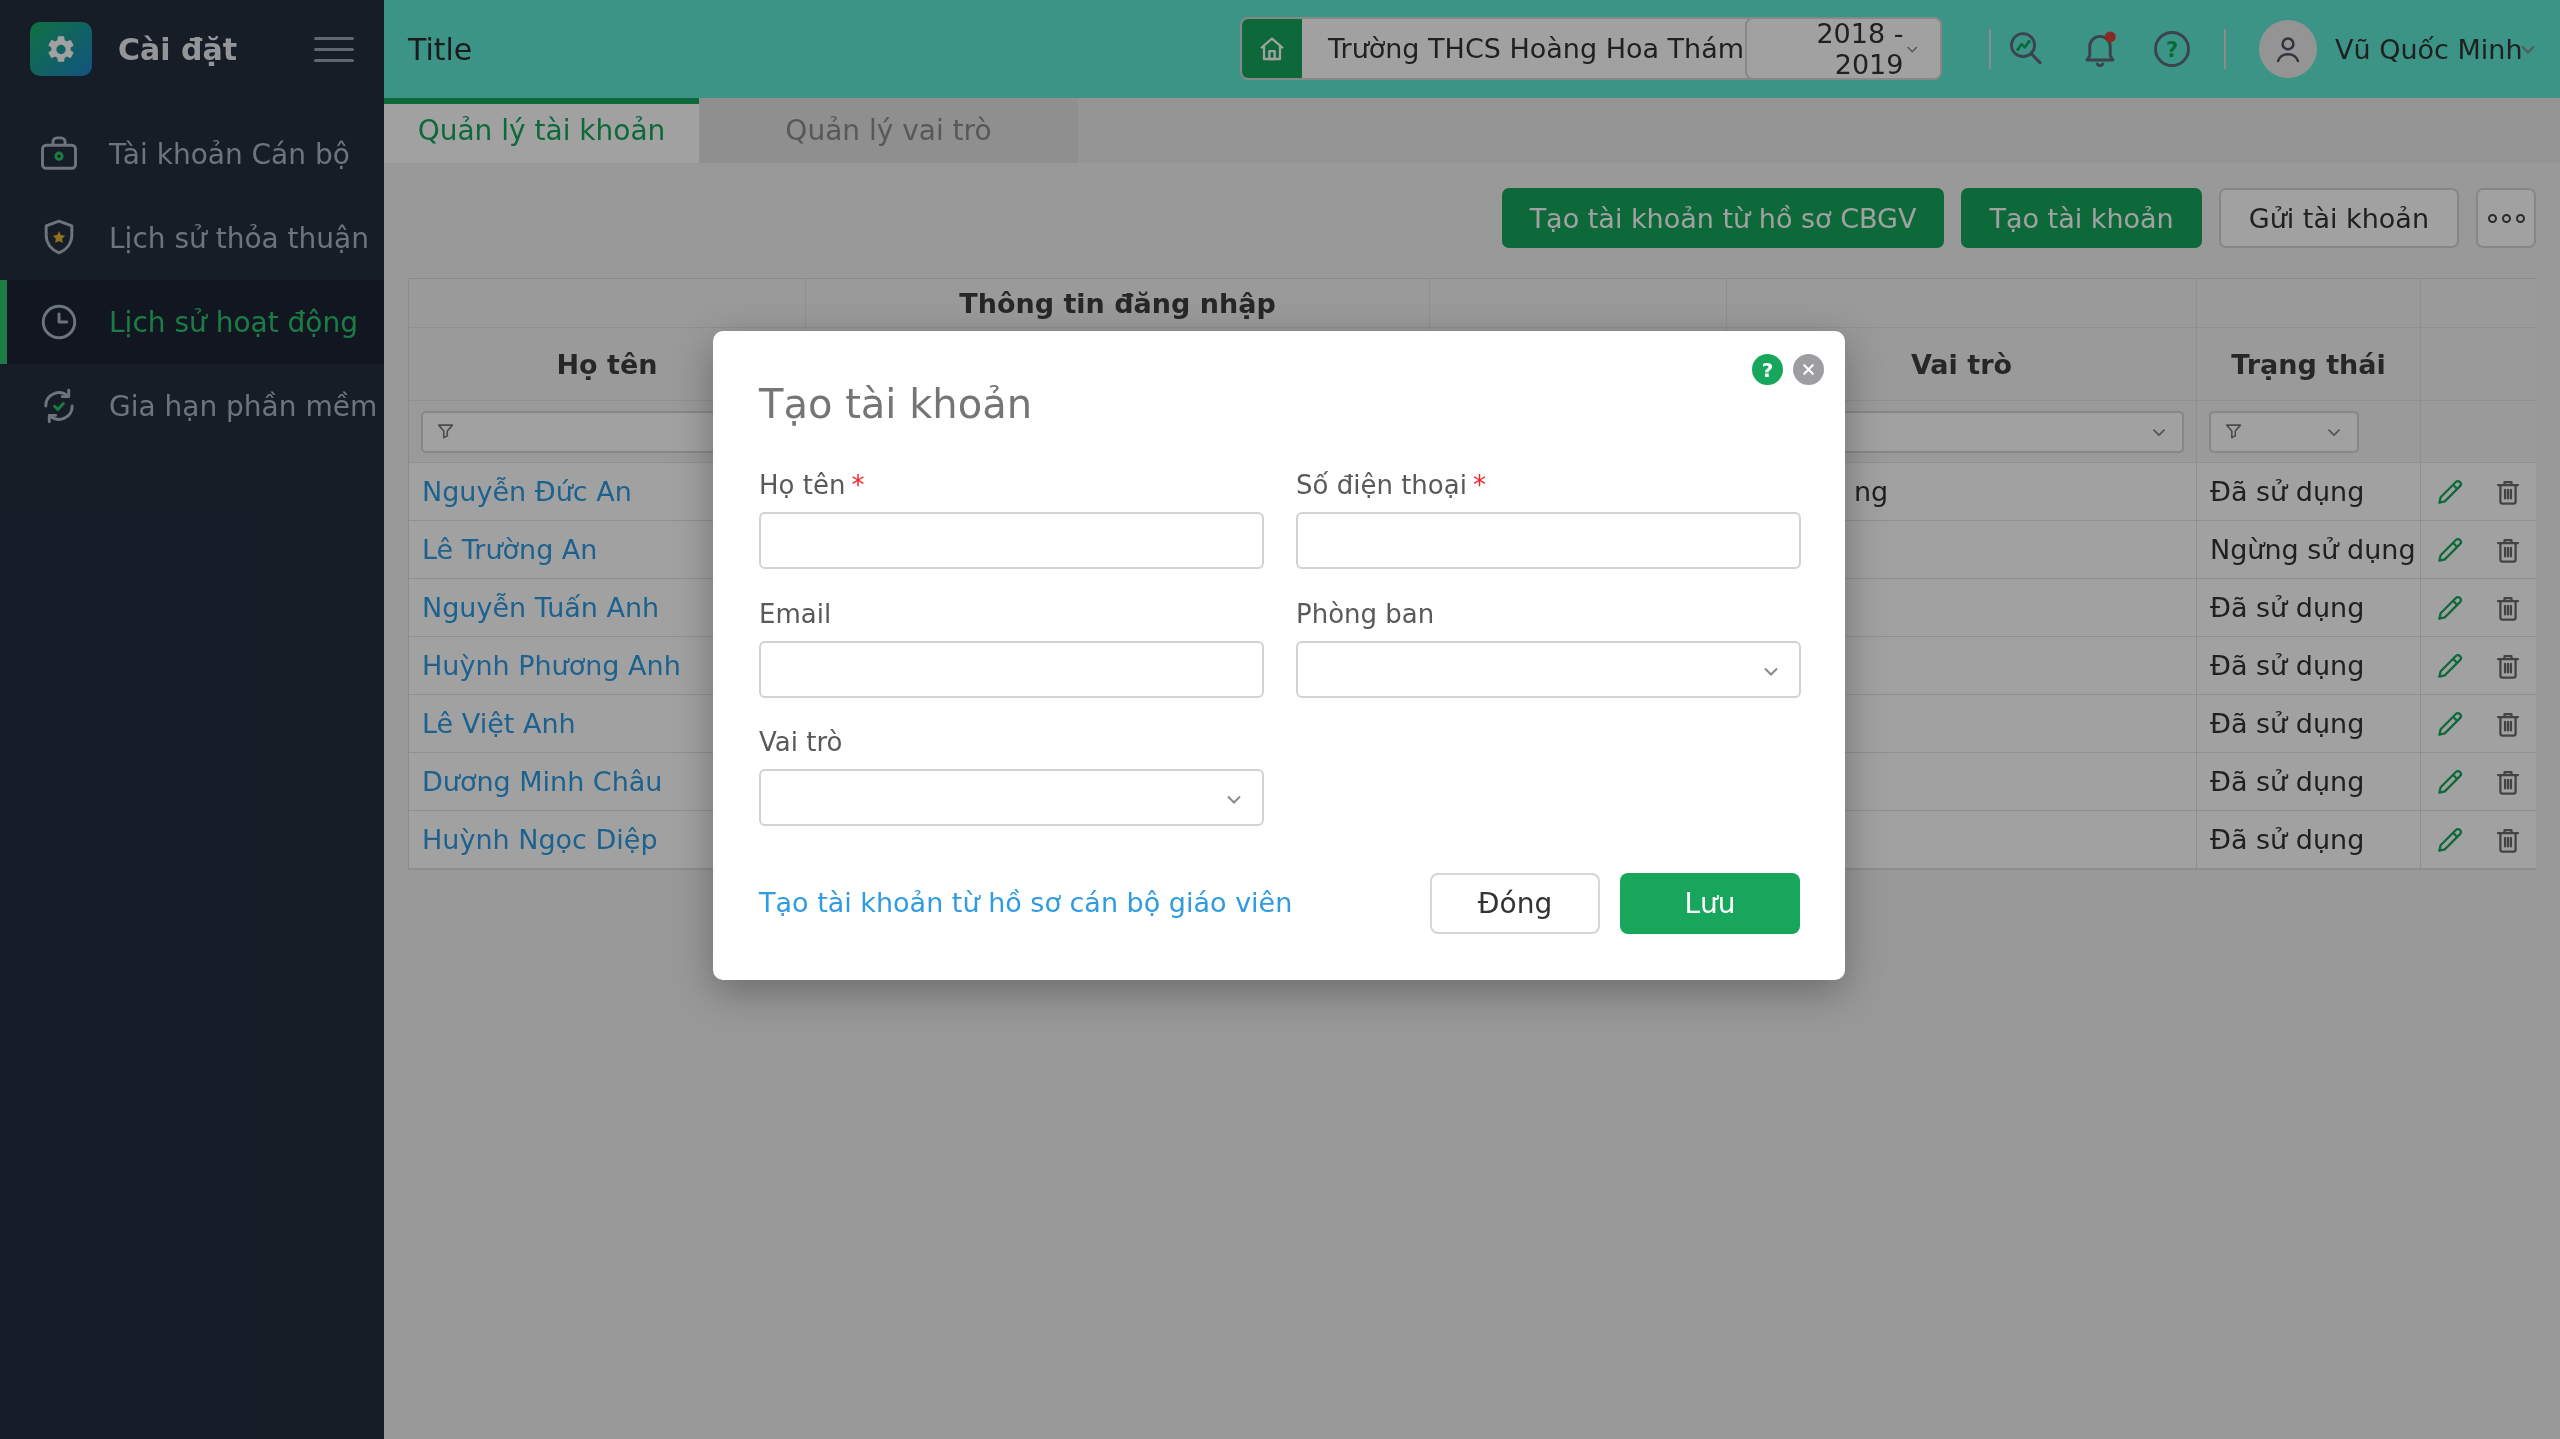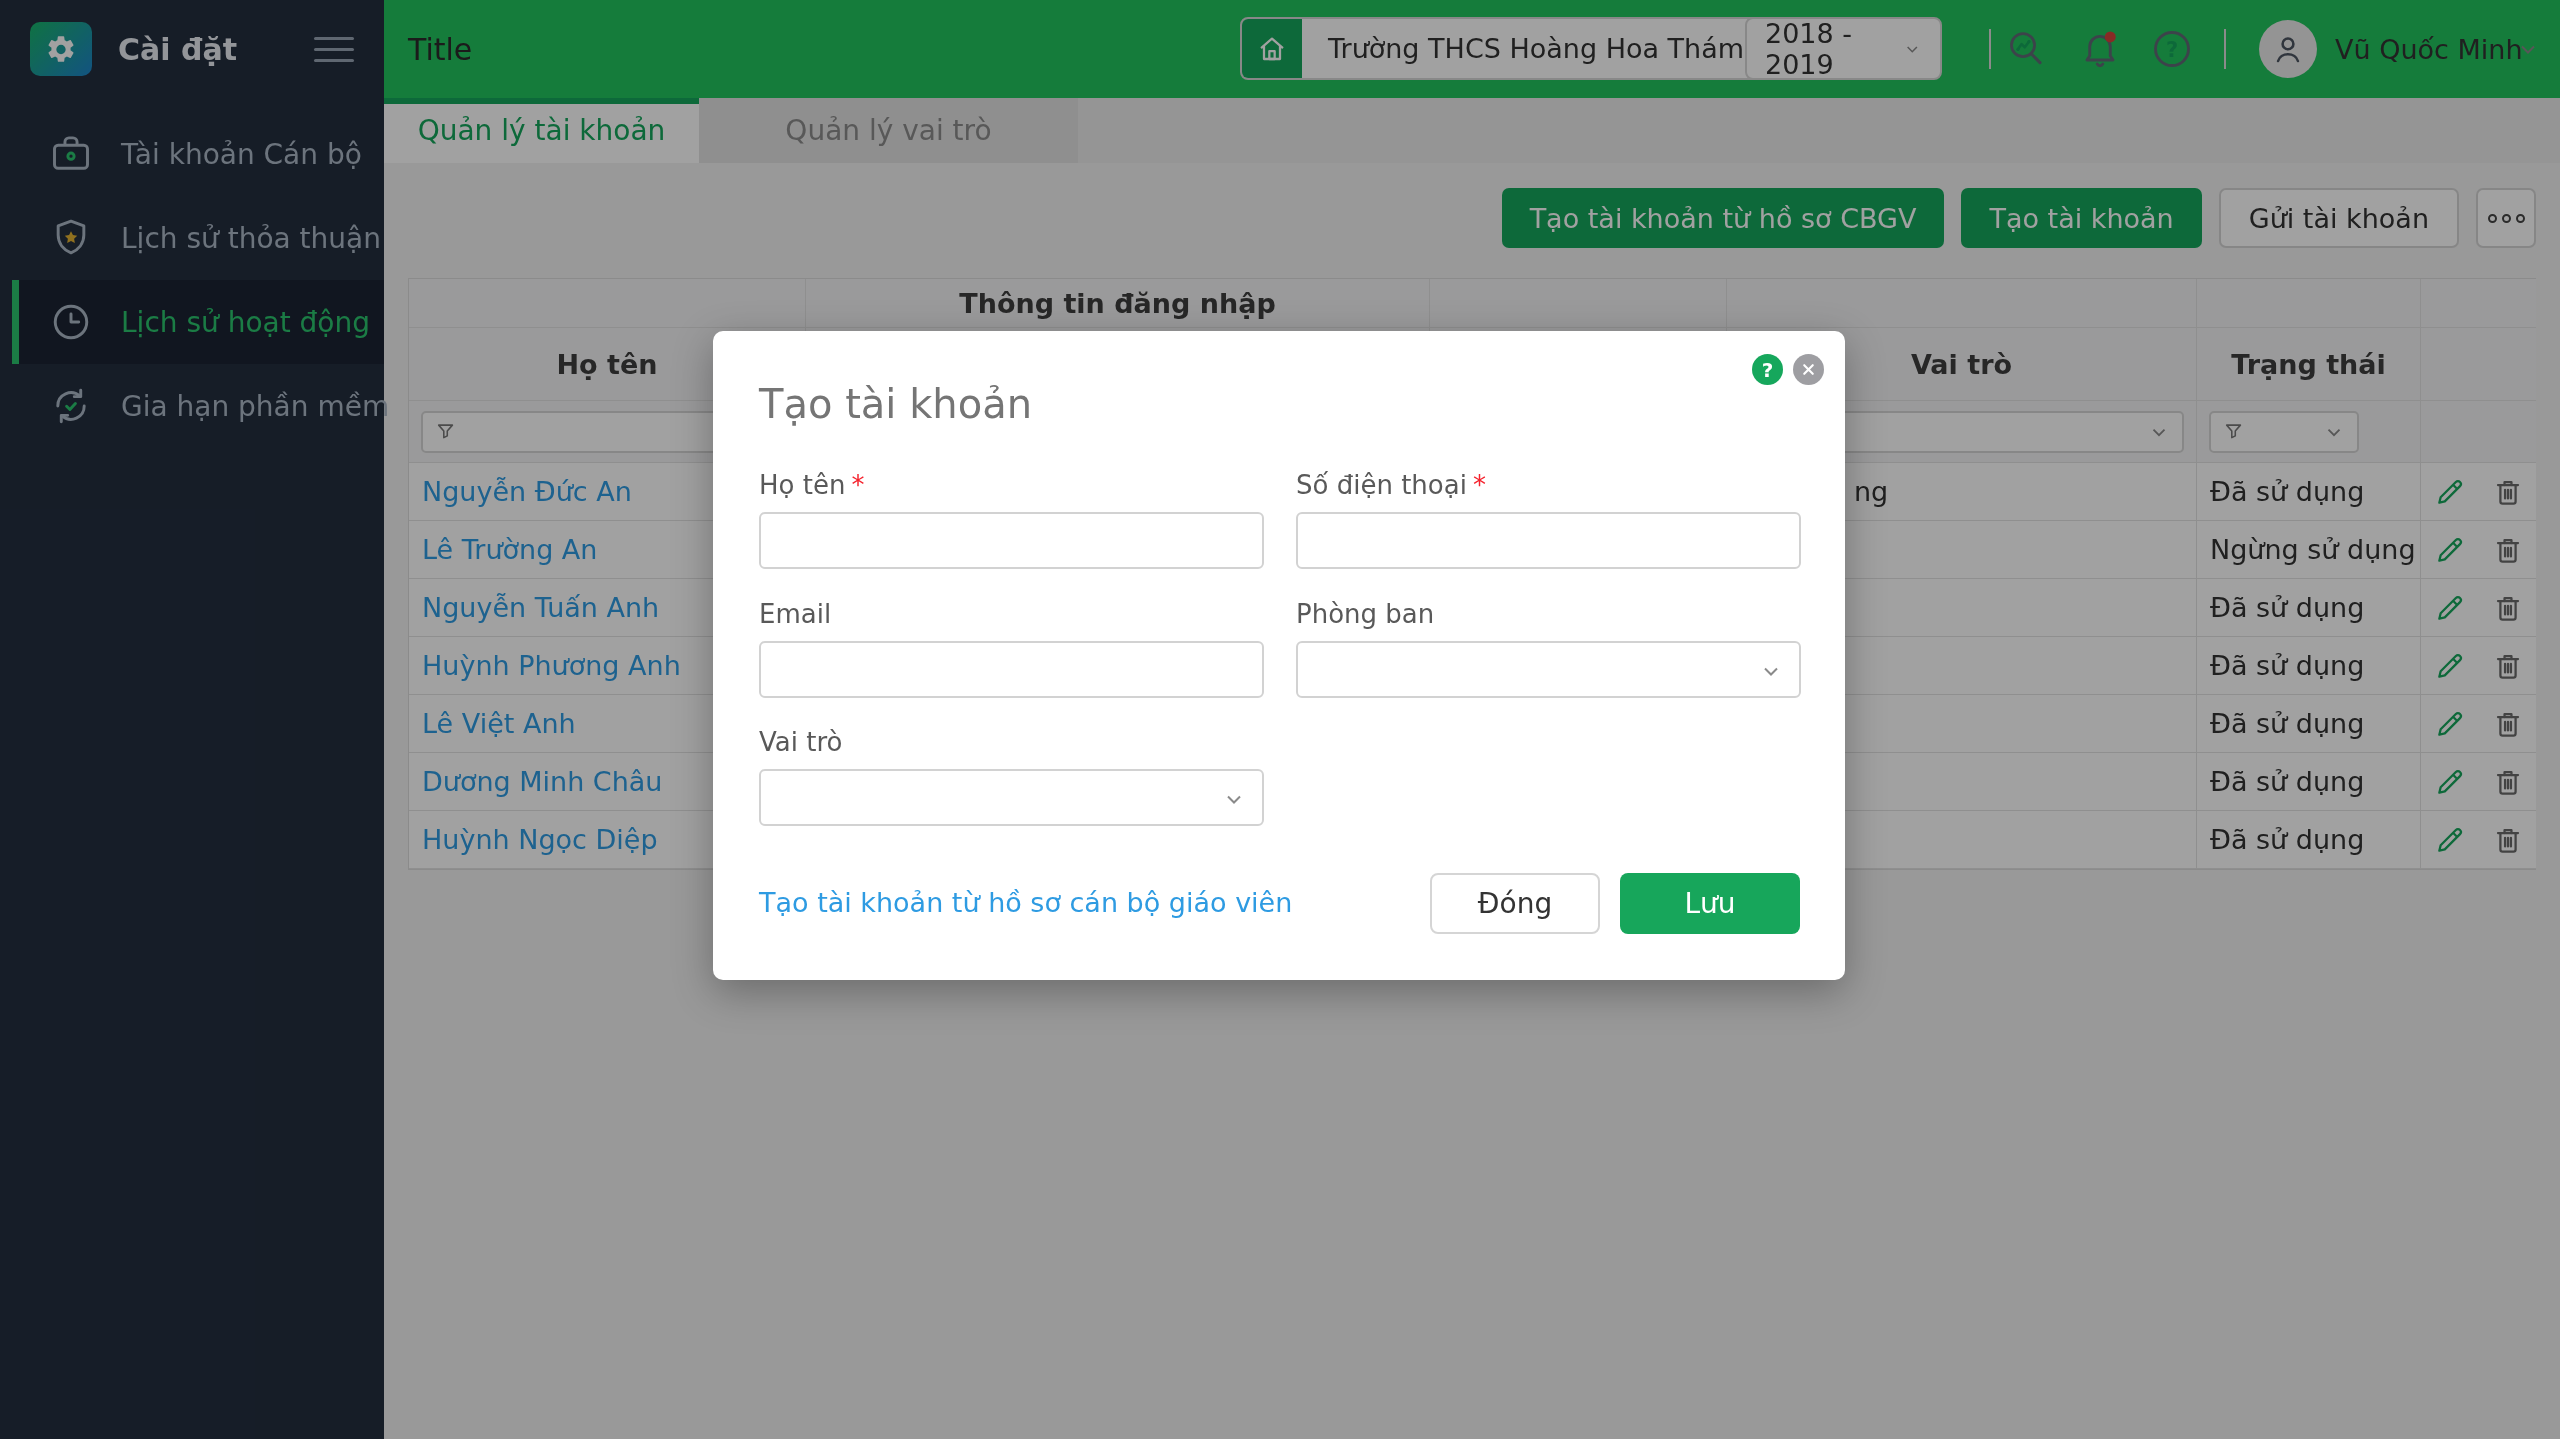--- a/index.html
+++ b/index.html
@@ -8,29 +8,29 @@
   .app { position:relative; width:2560px; height:1439px; overflow:hidden; background:#F2F2F2; }
 
   
   .sidebar { position:absolute; left:0; top:0; width:384px; height:1439px; background:#232E3F; z-index:10; }
   .sidebar-header { height:98px; display:flex; align-items:center; padding:0 30px; }
   .gearbox { width:62px; height:54px; border-radius:10px; background:linear-gradient(135deg,#19B56A,#1E84CC);
              display:flex; align-items:center; justify-content:center; flex:0 0 auto; }
   .sidebar-title { flex:1; margin-left:26px; font-size:30px; font-weight:600; color:#E9EDF3; white-space:nowrap; }
   .hamburger { width:40px; cursor:pointer; }
   .hamburger span { display:block; height:3px; background:#97A3B3; margin:8px 0; border-radius:2px; }
-  .nav { margin-top:14px;margin-left:12px; }
+  .nav { margin-top:14px; }
   .nav-item { position:relative; height:84px; display:flex; align-items:center; padding-left:30px;
               color:#ACB8C6; font-size:28px; cursor:pointer; border-left:7px solid transparent; white-space:nowrap; }
   .nav-item .nav-ico { width:46px; height:46px; margin-right:26px; flex:0 0 auto; display:flex; align-items:center; }
   .nav-item.active { background:#1B2433; border-left-color:#2BC56E; color:#2BC56E; }
 
   
   .main { position:absolute; left:384px; top:0; width:2176px; height:1439px; }
-  .topbar { position:relative; height:98px; background:#22c55e; }
+  .topbar { position:relative; height:98px; background:#5eead4;text-align:right; }
   .page-title { position:absolute; left:24px; top:0; height:98px; display:flex; align-items:center;
                 font-size:30px; font-weight:500; color:#2B2B2B; }
   .school-pill { position:absolute; left:856px; top:17px; height:63px; display:flex; align-items:stretch;
                  border:2px solid #D8D8D8; border-radius:8px; background:#fff; overflow:hidden; cursor:pointer; }
   .home-btn { width:60px; background:#16A75C; display:flex; align-items:center; justify-content:center; }
   .school-name { display:flex; align-items:center; padding:0 26px; font-size:27px; color:#333; white-space:nowrap; }
   .year-pill { position:absolute; left:1361px; top:17px; width:197px; height:63px; border:2px solid #D8D8D8;
                border-radius:8px; background:#fff; display:flex; align-items:center; justify-content:space-between;
                padding:0 18px; font-size:27px; color:#333; cursor:pointer; }
   .v-div { position:absolute; top:29px; width:2px; height:40px; background:#DCDCDC; }

